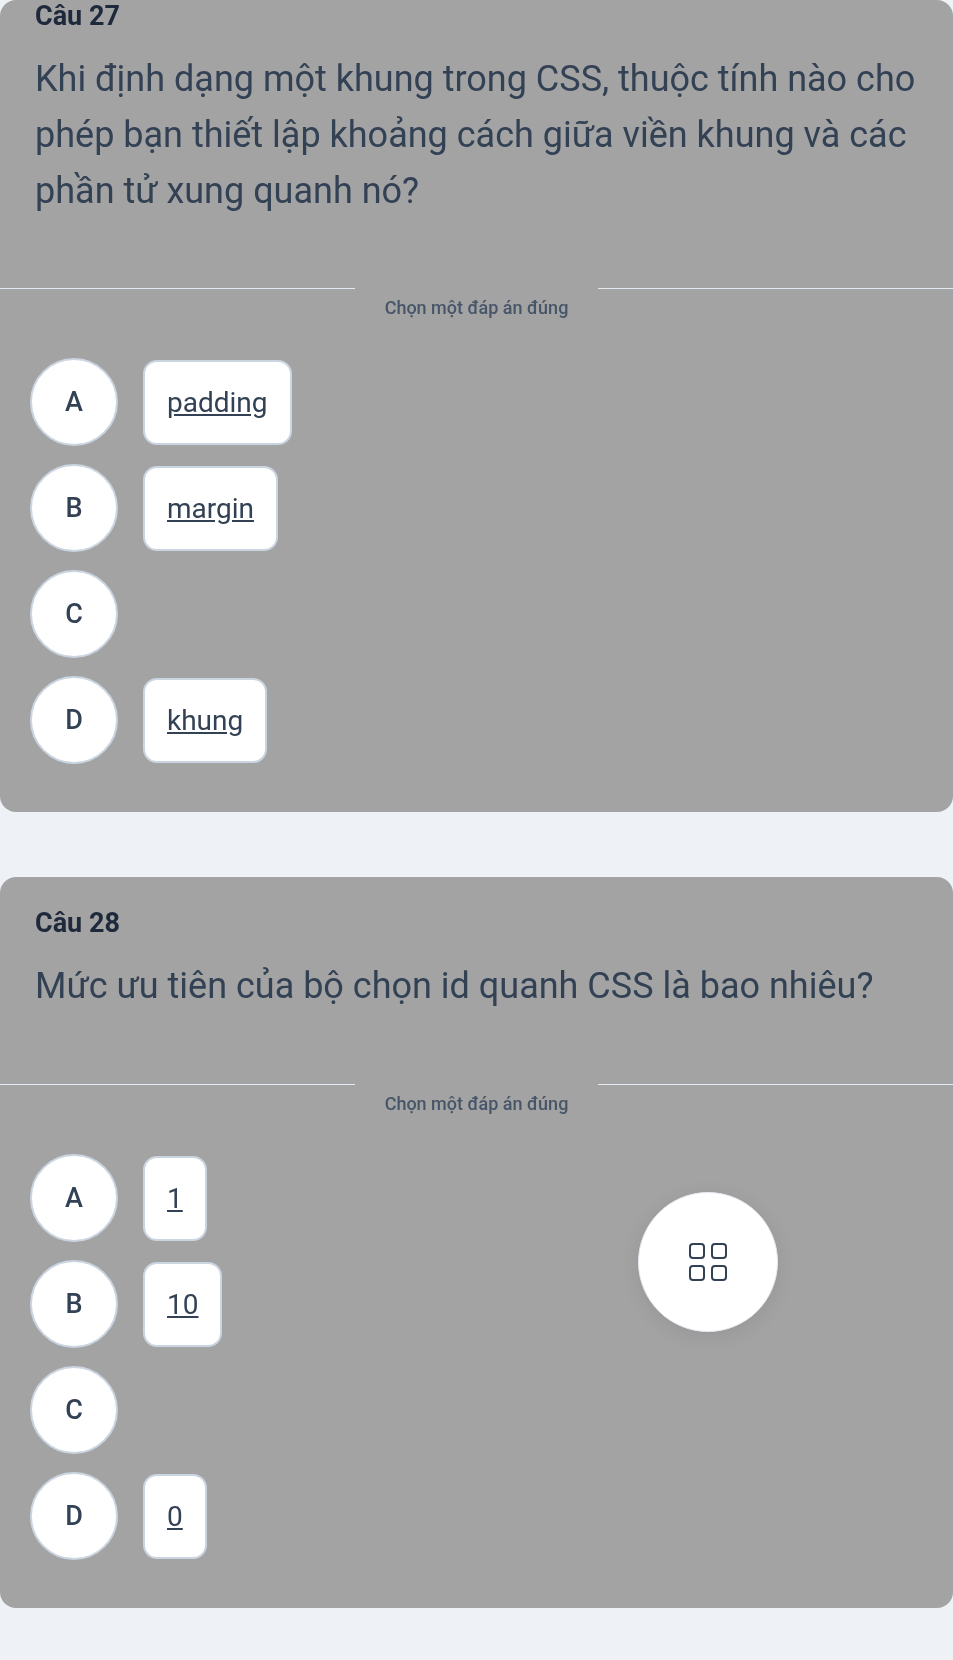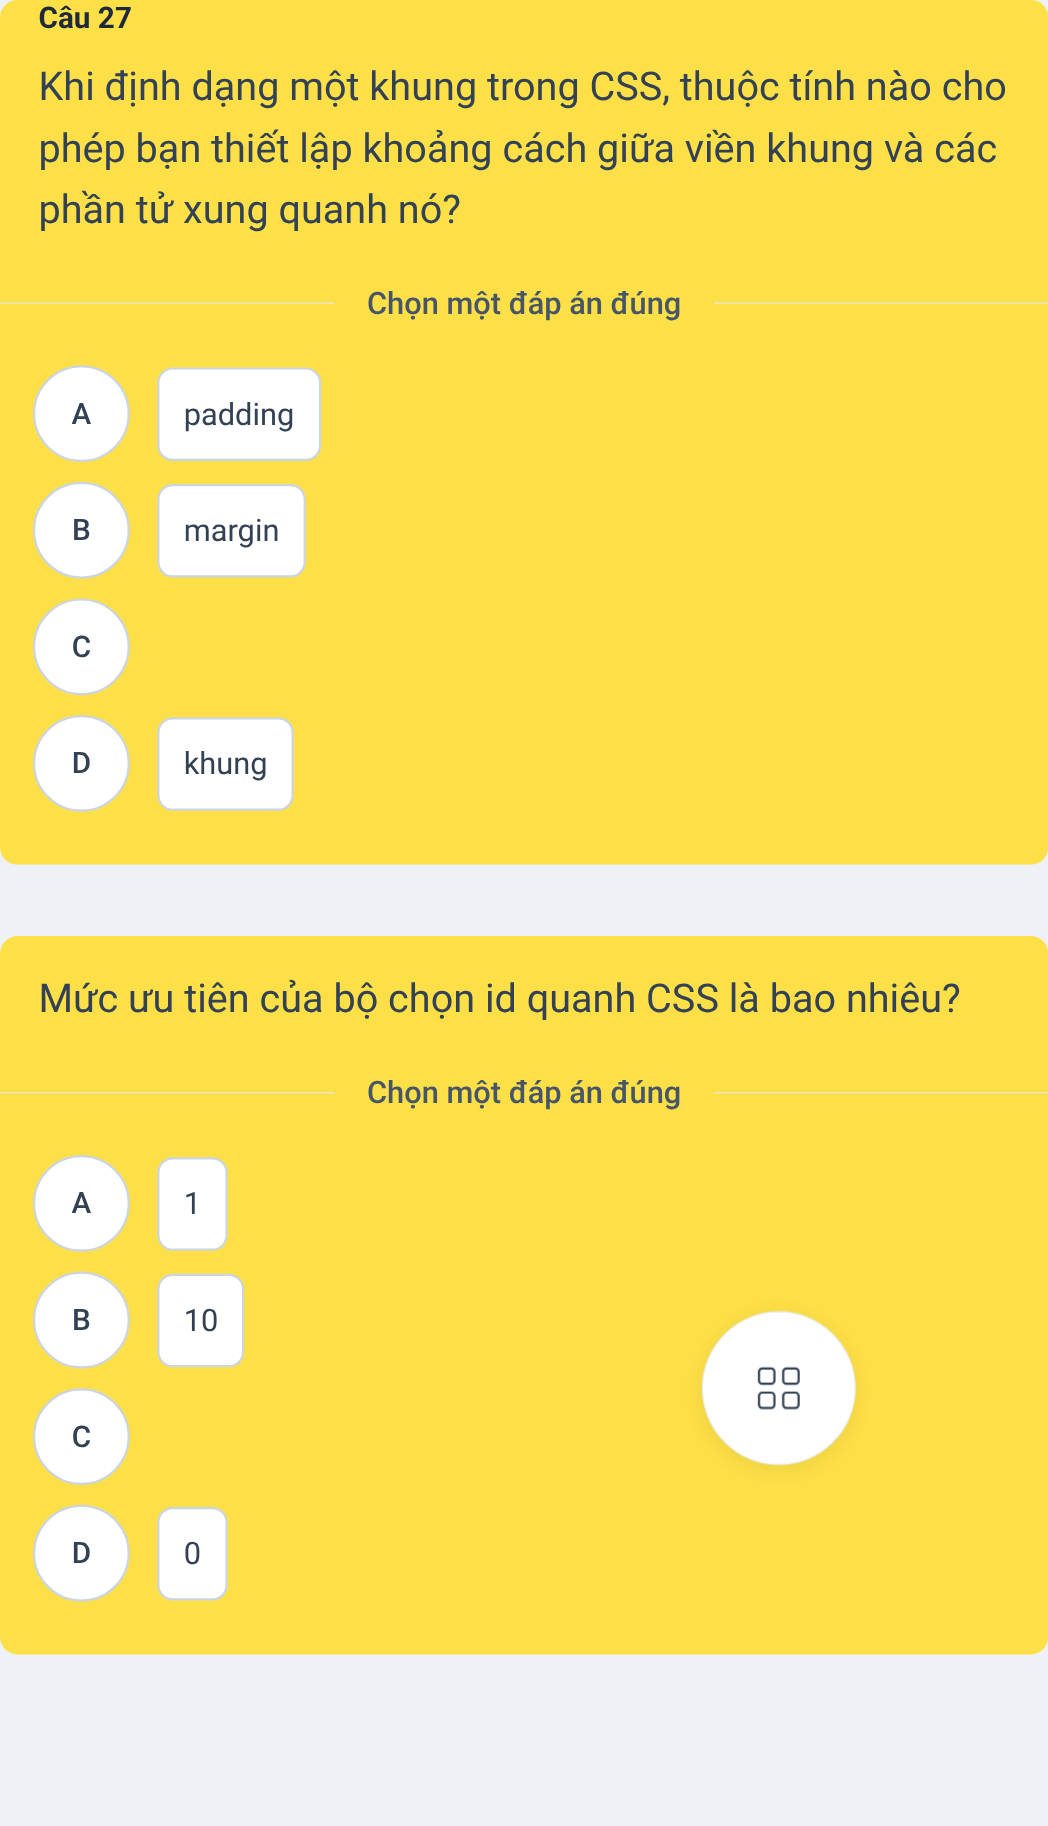--- a/index.html
+++ b/index.html
@@ -9,21 +9,21 @@
     }
     
     body {
       font-family: -apple-system, BlinkMacSystemFont, "Segoe UI", Roboto, Helvetica, Arial, sans-serif;
       background-color: #eef1f5;
       width: 953px;
       margin: 0;
     }
     
     .question-card {
-      background-color: #fde047;
+      background-color: #a3a3a3;
       border-radius: 16px;
       padding: 0;
       margin-bottom: 65px;
       overflow: visible;
     }
     
     .question-header {
       padding: 0 35px 30px 35px;
     }
     
@@ -47,24 +47,25 @@
       margin: 10px 0 40px 0;
     }
     
     .divider-line {
       flex: 1;
       height: 1px;
       background-color: #e2e8f0;
     }
     
     .divider-text {
-      font-size: 28px;
+      font-size: 18px;
       font-weight: 500;
       color: #475569;
       padding: 0 30px;
+      margin-top: 38px;
     }
     
     .options-container {
       padding: 0 30px 30px 30px;
     }
     
     .option-row {
       display: flex;
       align-items: center;
       gap: 25px;
@@ -90,20 +91,21 @@
     .option-box {
       border: 2px solid #cbd5e1;
       border-radius: 14px;
       padding: 24px 22px;
       font-size: 28px;
       font-weight: 400;
       color: #334155;
       background-color: #ffffff;
       cursor: pointer;
       min-width: 60px;
+      text-decoration: underline;
     }
     
     .fab-button {
       position: fixed;
       bottom: 328px;
       right: 175px;
       width: 140px;
       height: 140px;
       border-radius: 50%;
       background-color: #ffffff;
@@ -158,20 +160,21 @@
     </div>
     <div class="option-row">
       <div class="option-circle">D</div>
       <div class="option-box">khung</div>
     </div>
   </div>
 </div>
 
 <div class="question-card" style="padding-top: 30px;">
   <div class="question-header">
+    <div class="question-title">Câu 28</div>
     <div class="question-text">Mức ưu tiên của bộ chọn id quanh CSS là bao nhiêu?</div>
   </div>
 
   <div class="divider-container">
     <div class="divider-line"></div>
     <div class="divider-text">Chọn một đáp án đúng</div>
     <div class="divider-line"></div>
   </div>
 
   <div class="options-container">

